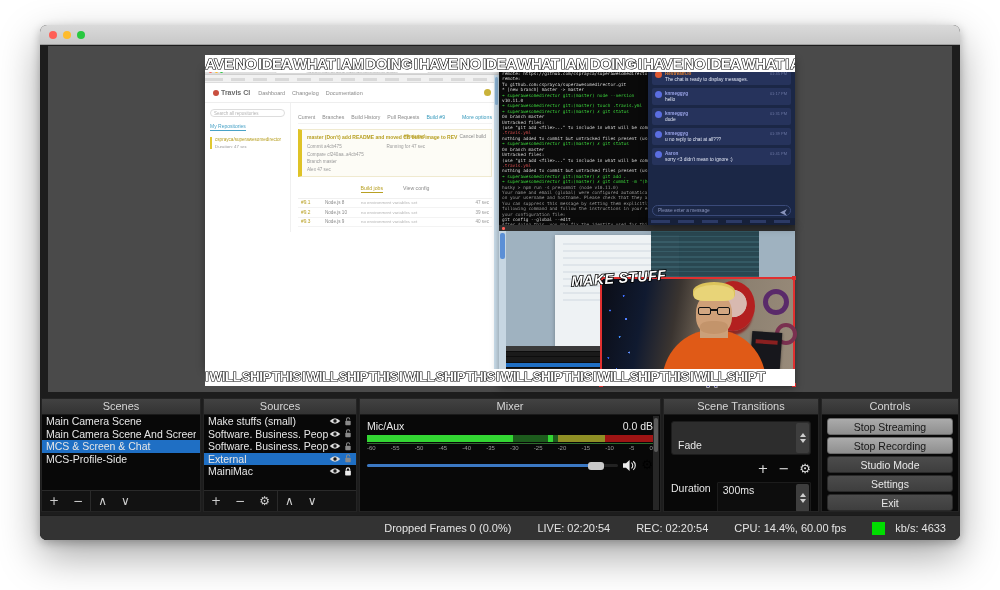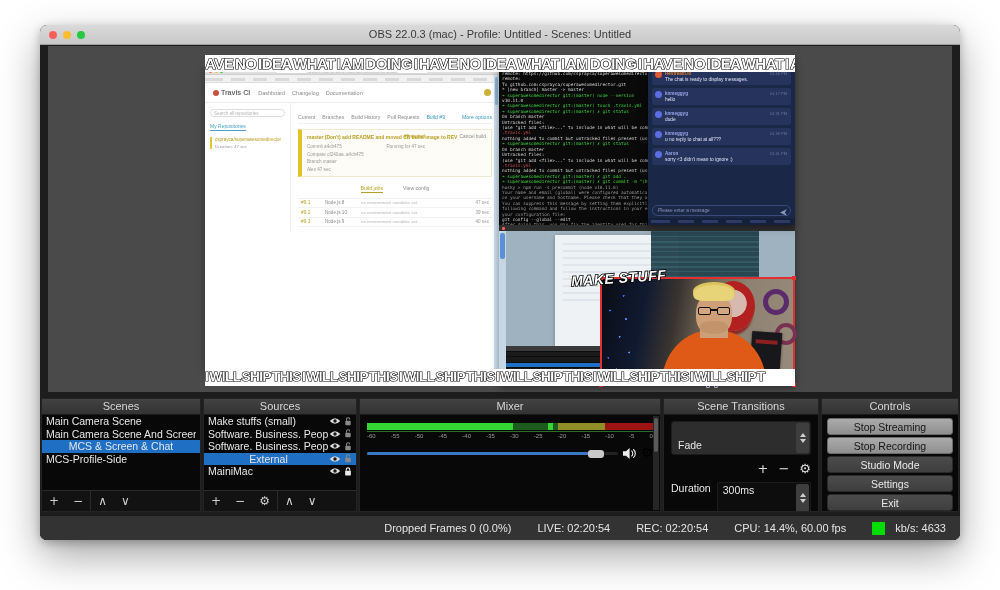--- a/index.html
+++ b/index.html
@@ -179,21 +179,21 @@
   
   .dock { position:absolute; left:0; top:353px; width:920px; height:114px; display:flex; gap:2px; padding:0 1px; }
   .panel { display:flex; flex-direction:column; background:#080808; border:1px solid #242424; }
   .p-scenes { width:160px; } .p-sources { width:154px; } .p-mixer { width:302px; }
   .p-trans { width:156px; } .p-controls { flex:1; }
   .p-head { height:16px; background:linear-gradient(#424242,#333); border-bottom:1px solid #1a1a1a;
     color:#d6d6d6; font-size:11px; text-align:center; line-height:15px; flex:none; }
   .p-body { flex:1; position:relative; overflow:hidden; }
   .list-row { height:12.5px; line-height:12.5px; font-size:10.5px; color:#e6e6e6; padding:0 4px;
     white-space:nowrap; overflow:hidden; display:flex; align-items:center; }
-  .list-row.selected { background:#1f6fc4;text-align:center; }
+  .list-row.selected { background:#1f6fc4; }
   .src-label { flex:1; overflow:hidden; white-space:nowrap; }
   .row-icons { display:flex; gap:3px; align-items:center; flex:none; }
   .lock-closed { display:none; }
   .list-row.locked .lock-closed { display:inline; }
   .p-toolbar { height:21px; border-top:1px solid #2a2a2a; background:#121212; display:flex; align-items:center;
     color:#cfcfcf; flex:none; }
   .tb-btn { font-family:"DejaVu Sans", sans-serif; font-size:12px; padding:0 7px; line-height:20px; }
   .tb-sep { width:1px; height:100%; background:#2a2a2a; }
 
   
@@ -249,21 +249,20 @@
 <body>
 
 <div class="window">
 
   <div class="titlebar">
     <div class="tl-dots">
       <i class="dot-red"></i>
       <i class="dot-yellow"></i>
       <i class="dot-green"></i>
     </div>
-    <div class="win-title">OBS 22.0.3 (mac) - Profile: Untitled - Scenes: Untitled</div>
   </div>
 
   <div class="main">
 
     <div class="preview">
       <div class="scene">
 
         <div class="marquee marquee-top">AVE NO IDEA WHAT I AM DOING I HAVE NO IDEA WHAT I AM DOING I HAVE NO IDEA WHAT I AM DOI</div>
 
         <div class="browser">
@@ -594,20 +593,24 @@
           <span class="tb-sep"></span>
           <span class="tb-btn">∧</span>
           <span class="tb-btn">∨</span>
         </div>
       </div>
 
       <div class="panel p-mixer">
         <div class="p-head">Mixer</div>
         <div class="p-body">
           <div class="mix-pad">
+            <div class="mix-row1">
+              <span>Mic/Aux</span>
+              <span>0.0 dB</span>
+            </div>
             <div class="meter">
               <i class="seg m-green" style="width: 51.6667%;"></i>
               <i class="seg m-dimgreen"></i>
               <i class="seg m-peak" style="left: 63.3333%;"></i>
               <i class="seg m-yellow"></i>
               <i class="seg m-red"></i>
             </div>
             <div class="ticks">
                 <span>-60</span>
                 <span>-55</span>

